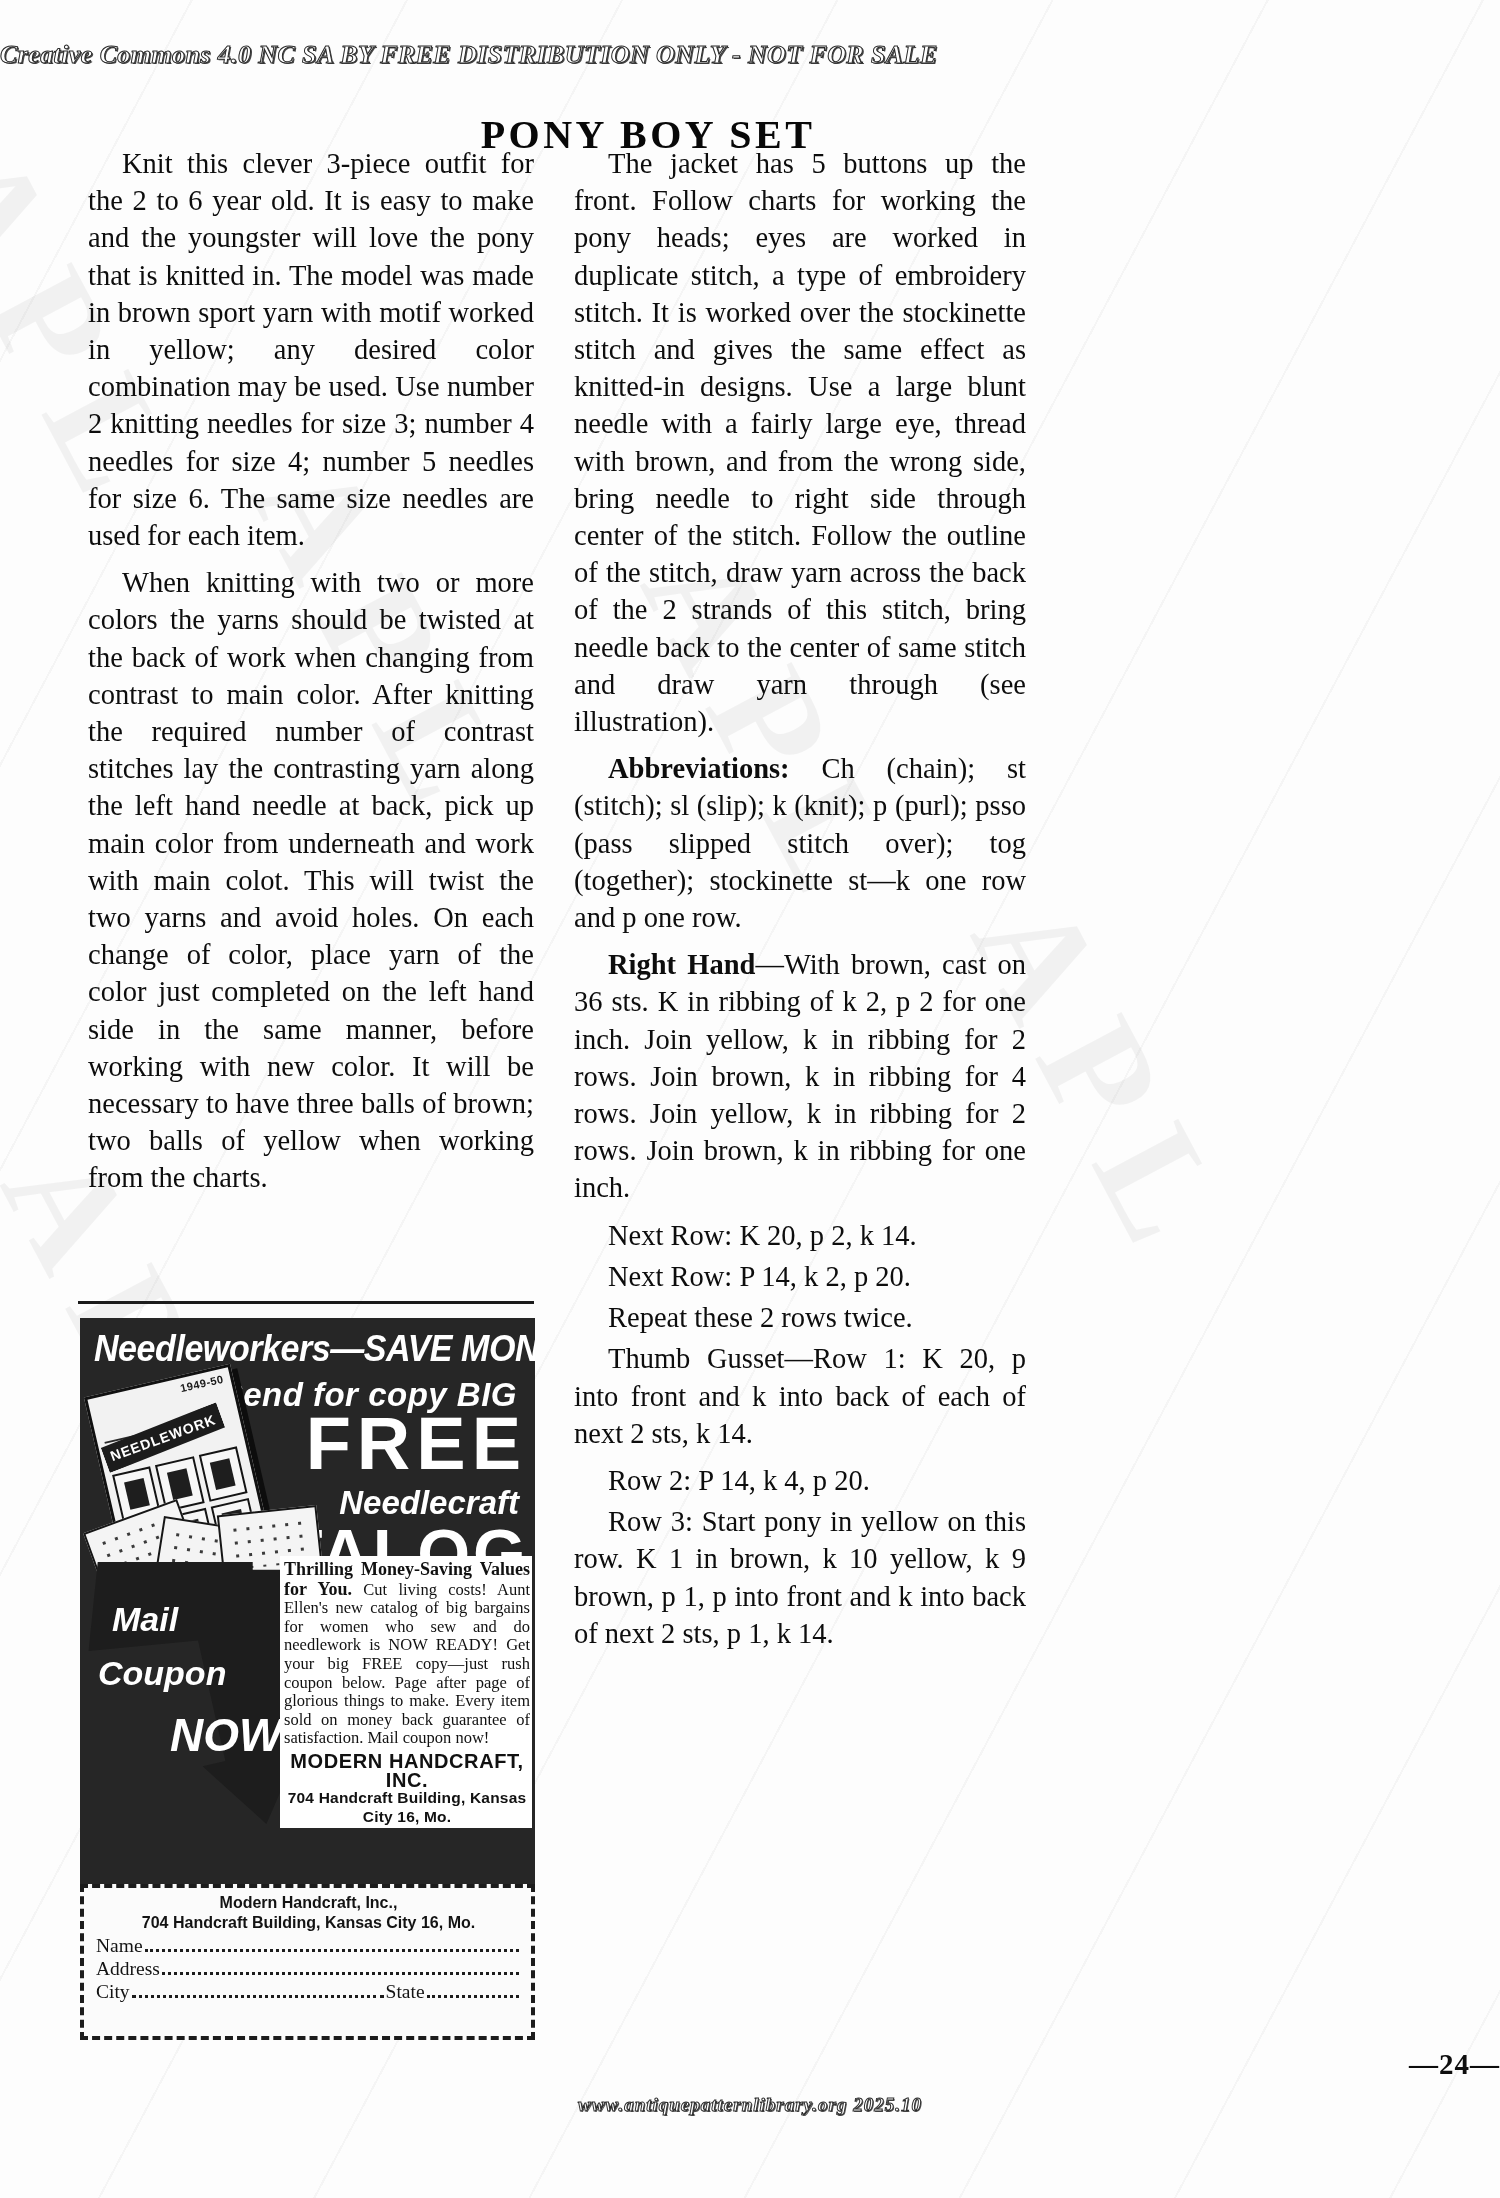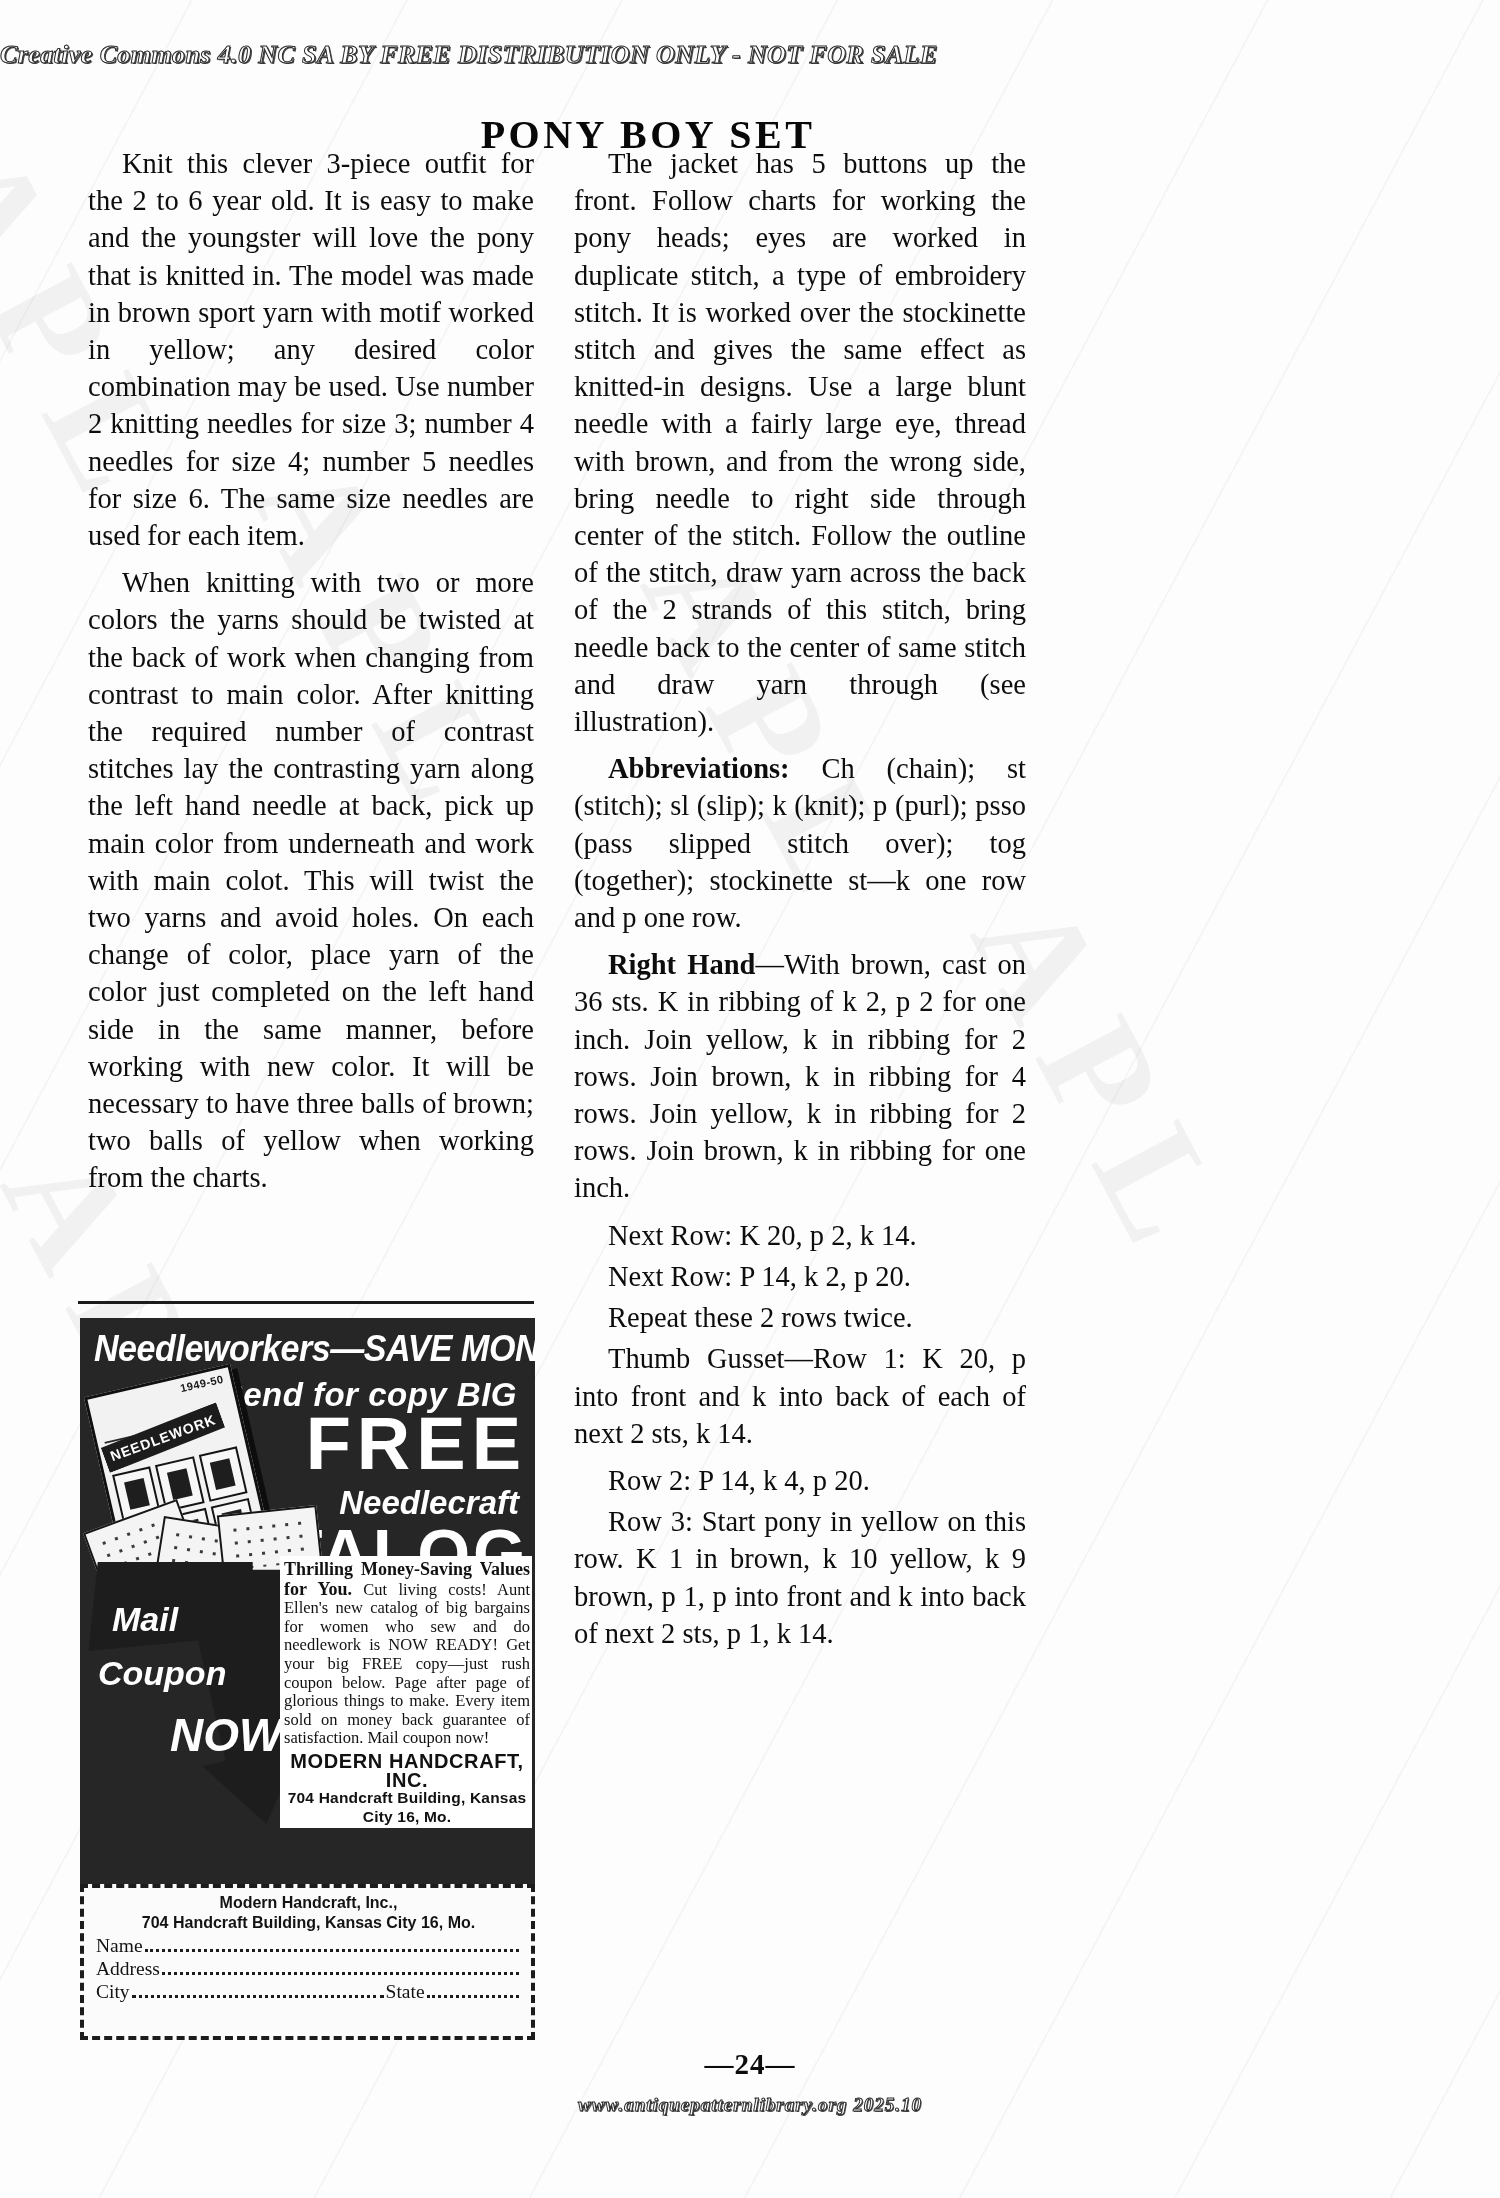--- a/index.html
+++ b/index.html
@@ -377,21 +377,21 @@
     min-width: 10px;
   }
   .coupon .field .dots.short { flex: 0 0 252px; }
 
   
   .page-number {
     position: absolute;
     top: 2048px;
     left: 0;
     width: 1500px;
-    text-align: center;
+    text-align: right;
     font-family: "Liberation Serif", "DejaVu Serif", serif;
     font-weight: 700;
     font-size: 29px;
     letter-spacing: 1px;
     color: #0d0d0d;
   }
   .footer-url {
     position: absolute;
     top: 2094px;
     left: 0;

